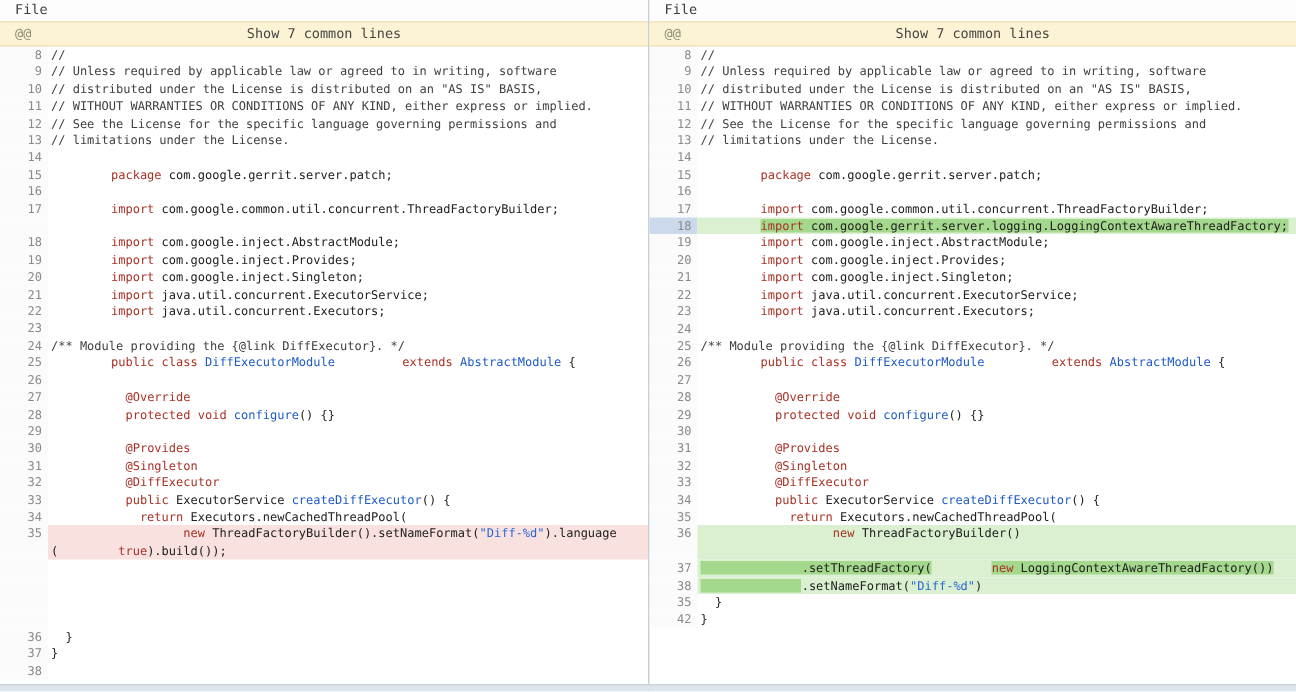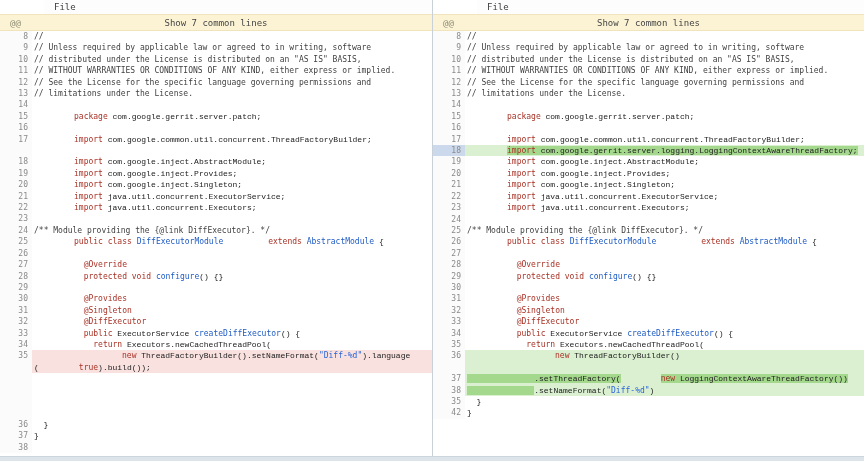--- a/index.html
+++ b/index.html
@@ -1,35 +1,35 @@
 <!DOCTYPE html>
 <html style="--add-light: #daf0d1; --add-dark: #a4d88d; --del-light: #f9e1e0; --hunk-bg: #fcf3d5; --num-sel: #ccd9ed;"><head>
 <meta charset="utf-8">
 <style>
   html,body{margin:0;padding:0;background:#ffffff;width:864px;height:461px;overflow:hidden;
     font-family:"DejaVu Sans Mono","Liberation Mono",monospace;}
   .diff-wrap{display:flex;width:864px;height:461px;position:relative;}
   .pane{width:432px;height:461px;overflow:hidden;background:#fff;box-sizing:border-box;}
   .pane.right{border-left:1px solid #c8d0d8;}
-  .file-row{height:14px;line-height:14px;font-size:9px;color:#3c3c3c;padding-left:10px;background:#fdfdfd;margin-left:44px;}
+  .file-row{height:14px;line-height:14px;font-size:9px;color:#3c3c3c;padding-left:10px;background:#fdfdfd;}
   .hunk-row{height:17px;line-height:17px;font-size:9px;background:var(--hunk-bg);position:relative;
     border-top:1px solid #f0e4bd;border-bottom:1px solid #f0e4bd;box-sizing:border-box;cursor:pointer;}
   .hunk-marker{position:absolute;left:10px;color:#8c8c74;}
   .hunk-label{display:block;text-align:center;color:#454545;}
   .code-area{width:100%;}
   .row{display:flex;align-items:stretch;}
   .num{flex:0 0 28px;text-align:right;padding-right:4px;font-size:8px;line-height:11.4px;
     color:#8a8a8a;background:#fbfbfb;user-select:none;cursor:pointer;}
   .num.sel{background:var(--num-sel);}
   .code{flex:1;font-size:8px;line-height:11.4px;min-height:11.4px;white-space:pre-wrap;
     word-break:break-all;padding-left:2px;}
   .row.del .code{background:var(--del-light);}
   .row.add .code{background:var(--add-light);}
   .ihl{background:var(--add-dark);}
-  .tok-p{color:#212121;font-family:Liberation Mono, monospace;}
+  .tok-p{color:#212121;}
   .tok-c{color:#3f3f3f;}
   .tok-k{color:#a93226;margin-left:40px;}
   .tok-b{color:#1f5bc4;}
   .tok-s{color:#2b66d9;}
   .bottom-strip{position:absolute;left:0;bottom:0;width:864px;height:5px;background:#dde4ea;
     border-top:1px solid #cdd5dc;box-sizing:border-box;}
 </style>
 </head>
 <body>
 

